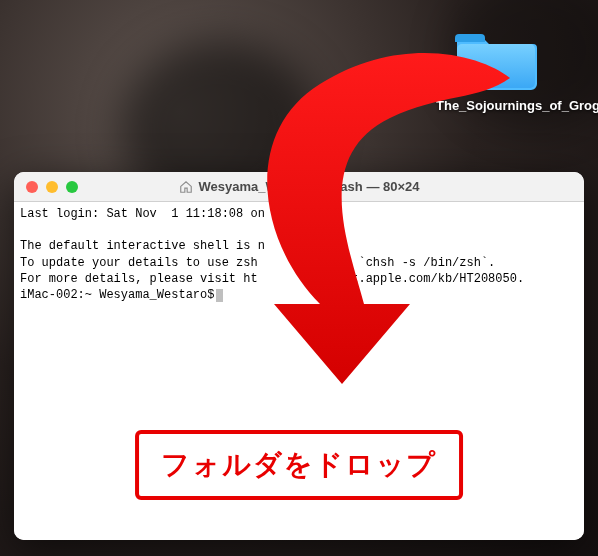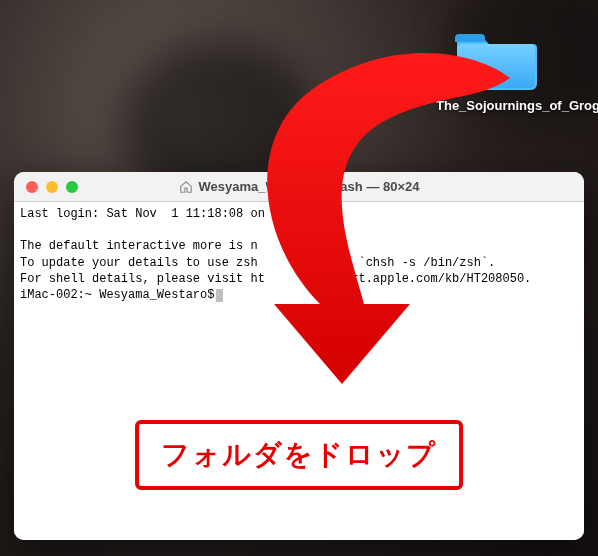--- a/index.html
+++ b/index.html
@@ -105,21 +105,21 @@
     width: 7px;
     height: 13px;
     background: #bfbfbf;
     vertical-align: text-bottom;
     margin-left: 2px;
   }
   .drop-label {
     position: absolute;
     left: 50%;
     transform: translateX(-50%);
-    bottom: 50px;
+    bottom: 40px;
     border: 4px solid #e80000;
     border-radius: 6px;
     padding: 12px 22px;
     font-size: 28px;
     font-weight: 600;
     color: #e80000;
     background: #fff;
     font-family: "Hiragino Sans", "Yu Gothic", sans-serif;
     letter-spacing: 2px;
   }
@@ -166,23 +166,23 @@
       <span class="house-icon">
         <svg width="14" height="14" viewBox="0 0 24 24" fill="none" stroke="currentColor" stroke-width="2">
           <path d="M3 11 L12 3 L21 11 V21 H14 V14 H10 V21 H3 Z"></path>
         </svg>
       </span>
       <span><span>Wesyama_We</span>&nbsp;&nbsp;&nbsp;&nbsp;&nbsp;&nbsp;&nbsp;&nbsp;&nbsp;&nbsp;&nbsp;&nbsp;<span>-bash — 80×24</span></span>
     </div>
   </div>
   <div class="terminal-body"><span>Last login: Sat Nov  1 11:18:08 on </span>
 
-<span>The default interactive more is n</span>
+<span>The default interactive shell is n</span>
 <span><span>To update your details to use zsh</span>          <span>run `chsh -s /bin/zsh`.</span></span>
-<span><span>For shell details, please visit ht</span>          <span>port.apple.com/kb/HT208050.</span></span>
+<span><span>For more details, please visit ht</span>          <span>port.apple.com/kb/HT208050.</span></span>
 <span>iMac-002:~ Wesyama_Westaro$</span><span class="cursor-block"></span>
 
     <div class="drop-label">フォルダをドロップ</div>
   </div>
 </div>
 
 <div class="arrow-holder">
   <svg viewBox="0 0 360 400" width="360" height="400">
     <defs>
       <linearGradient id="ared" x1="0" y1="0" x2="0" y2="1">

